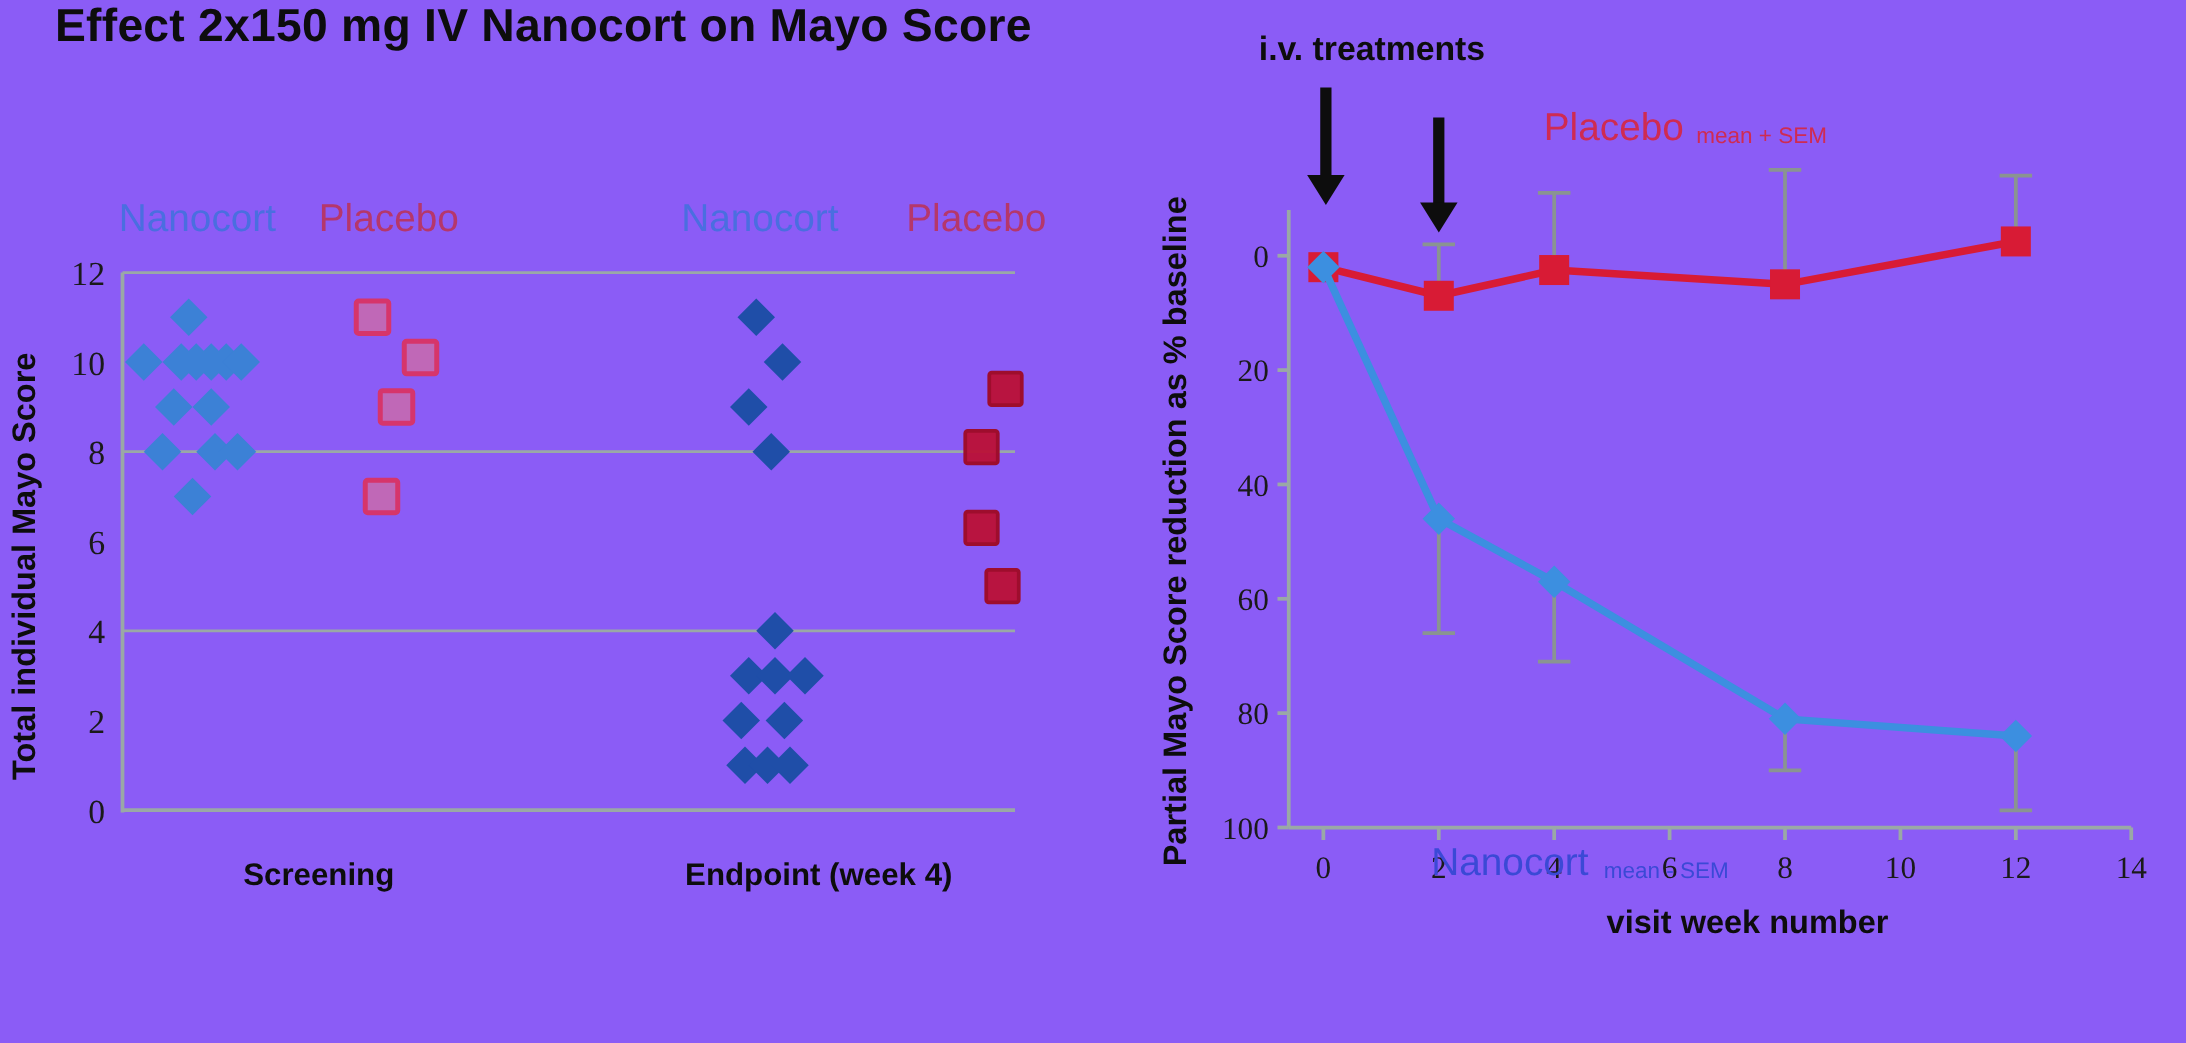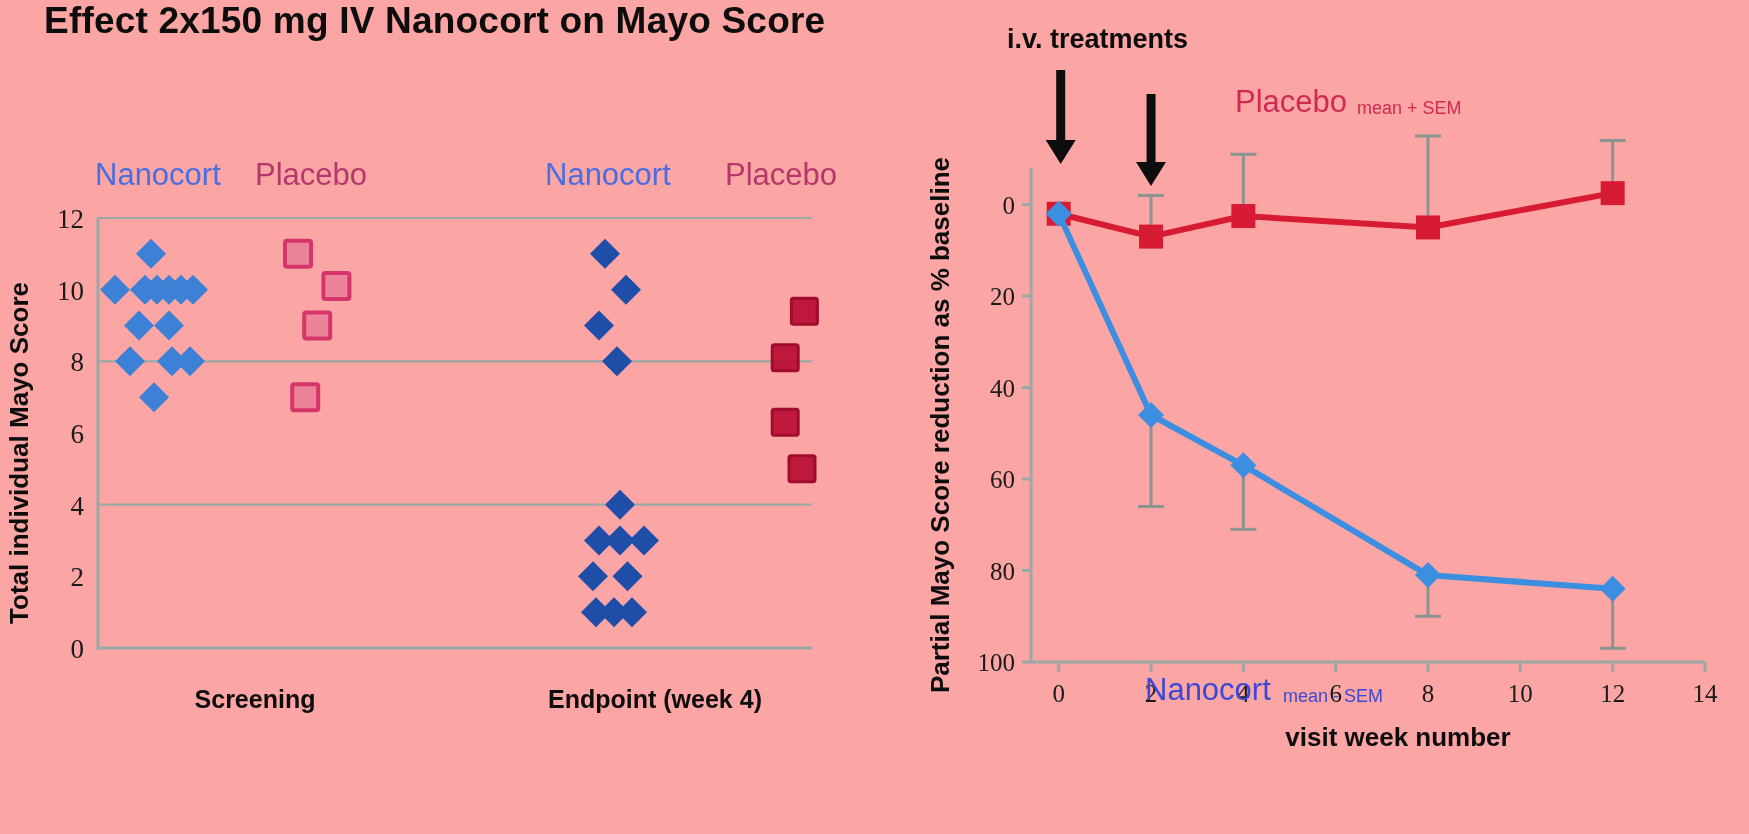--- a/index.html
+++ b/index.html
@@ -3,21 +3,21 @@
 <meta charset="utf-8">
 <style>
   * { box-sizing: border-box; }
   html, body {
     margin: 0; padding: 0;
     width: 1749px; height: 834px;
     background: #ffffff;
     font-family: "Liberation Sans", sans-serif;
     overflow: hidden;
   }
-  #root { position: relative; width: 1749px; height: 834px; background: #fca5a5; }
+  #root { position: relative; width: 1749px; height: 834px; background: #8b5cf6; }
 
   
   .fig-title {
     position: absolute;
     left: 44px; top: 0px;
     font-family: "Liberation Sans", sans-serif;
     font-weight: bold;
     font-size: 37px;
     letter-spacing: 0.2px;
     color: #0d0d0d;

